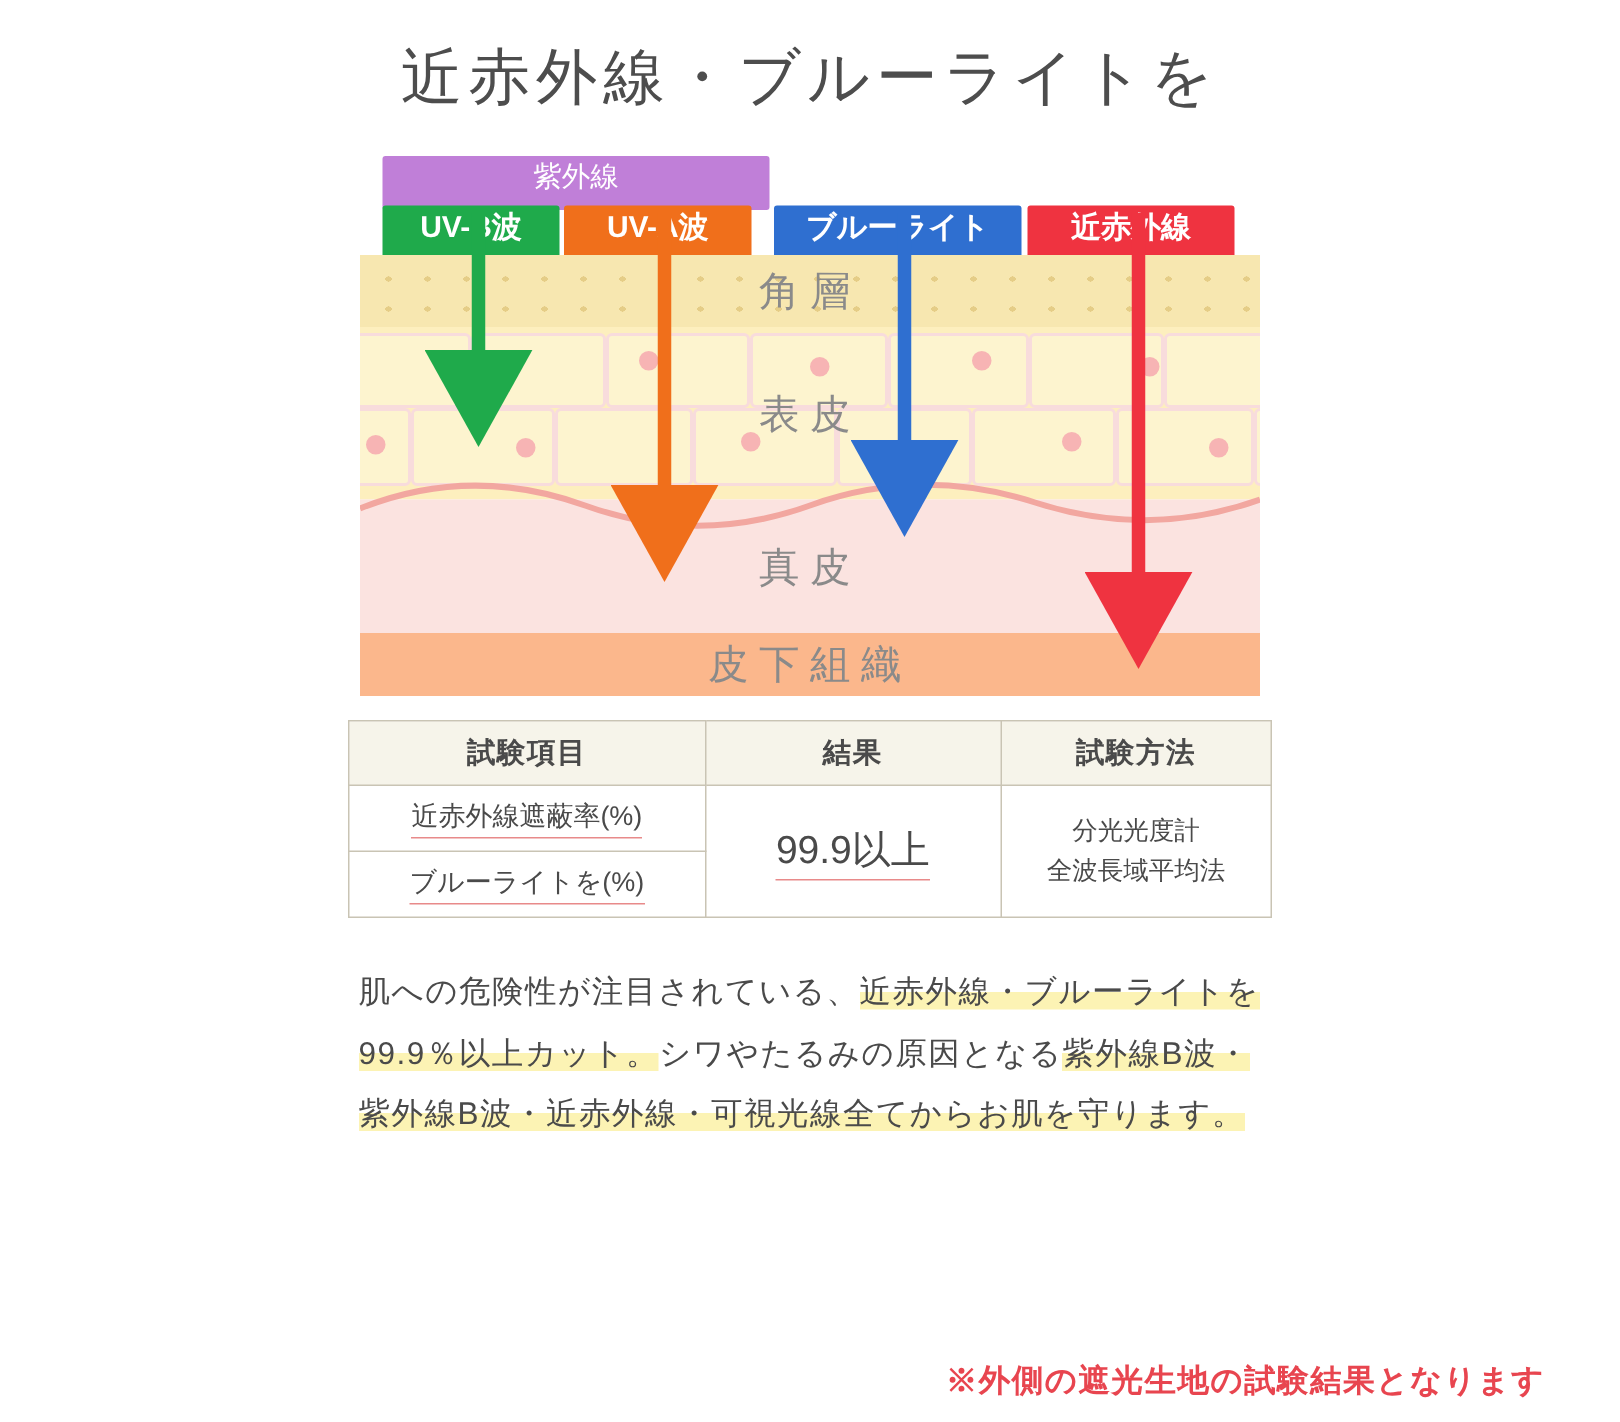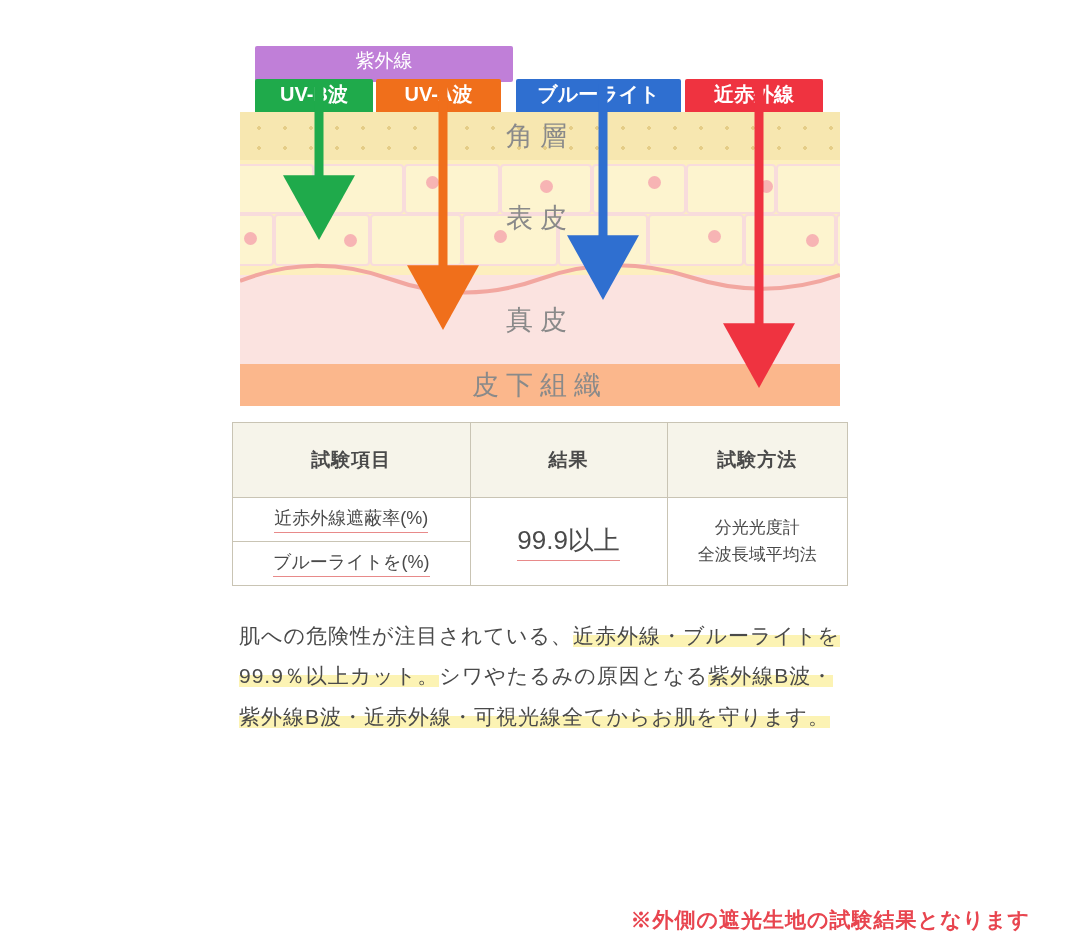--- a/index.html
+++ b/index.html
@@ -154,21 +154,21 @@
   }
   table.result th, table.result td {
     border: 1px solid #c9c4b4;
     text-align: center;
     color: #4a4a4a;
   }
   table.result th {
     background: #f6f4ea;
     font-size: 19px;
     font-weight: bold;
-    padding: 24px 4px;
+    padding: 8px 4px;
     letter-spacing: 1px;
   }
   table.result td {
     font-size: 18px;
     padding: 8px 4px;
   }
   .col1 { width: 240px; }
   .col2 { width: 196px; margin-left: 26px; }
   .col3 { width: 180px; }
   .uline {
@@ -204,20 +204,21 @@
     font-weight: bold;
     letter-spacing: 1px;
   }
 </style>
 </head>
 <body>
 
 <div class="page">
 
   <div class="heading">
+    <span class="line">近赤外線・ブルーライトを</span>
   </div>
 
   <div class="labels">
     <div class="lbl lbl-uv">紫外線</div>
     <div class="lbl lbl-uvb">UV-B波</div>
     <div class="lbl lbl-uva">UV-A波</div>
     <div class="lbl lbl-blue">ブルーライト</div>
     <div class="lbl lbl-ir">近赤外線</div>
   </div>
 

